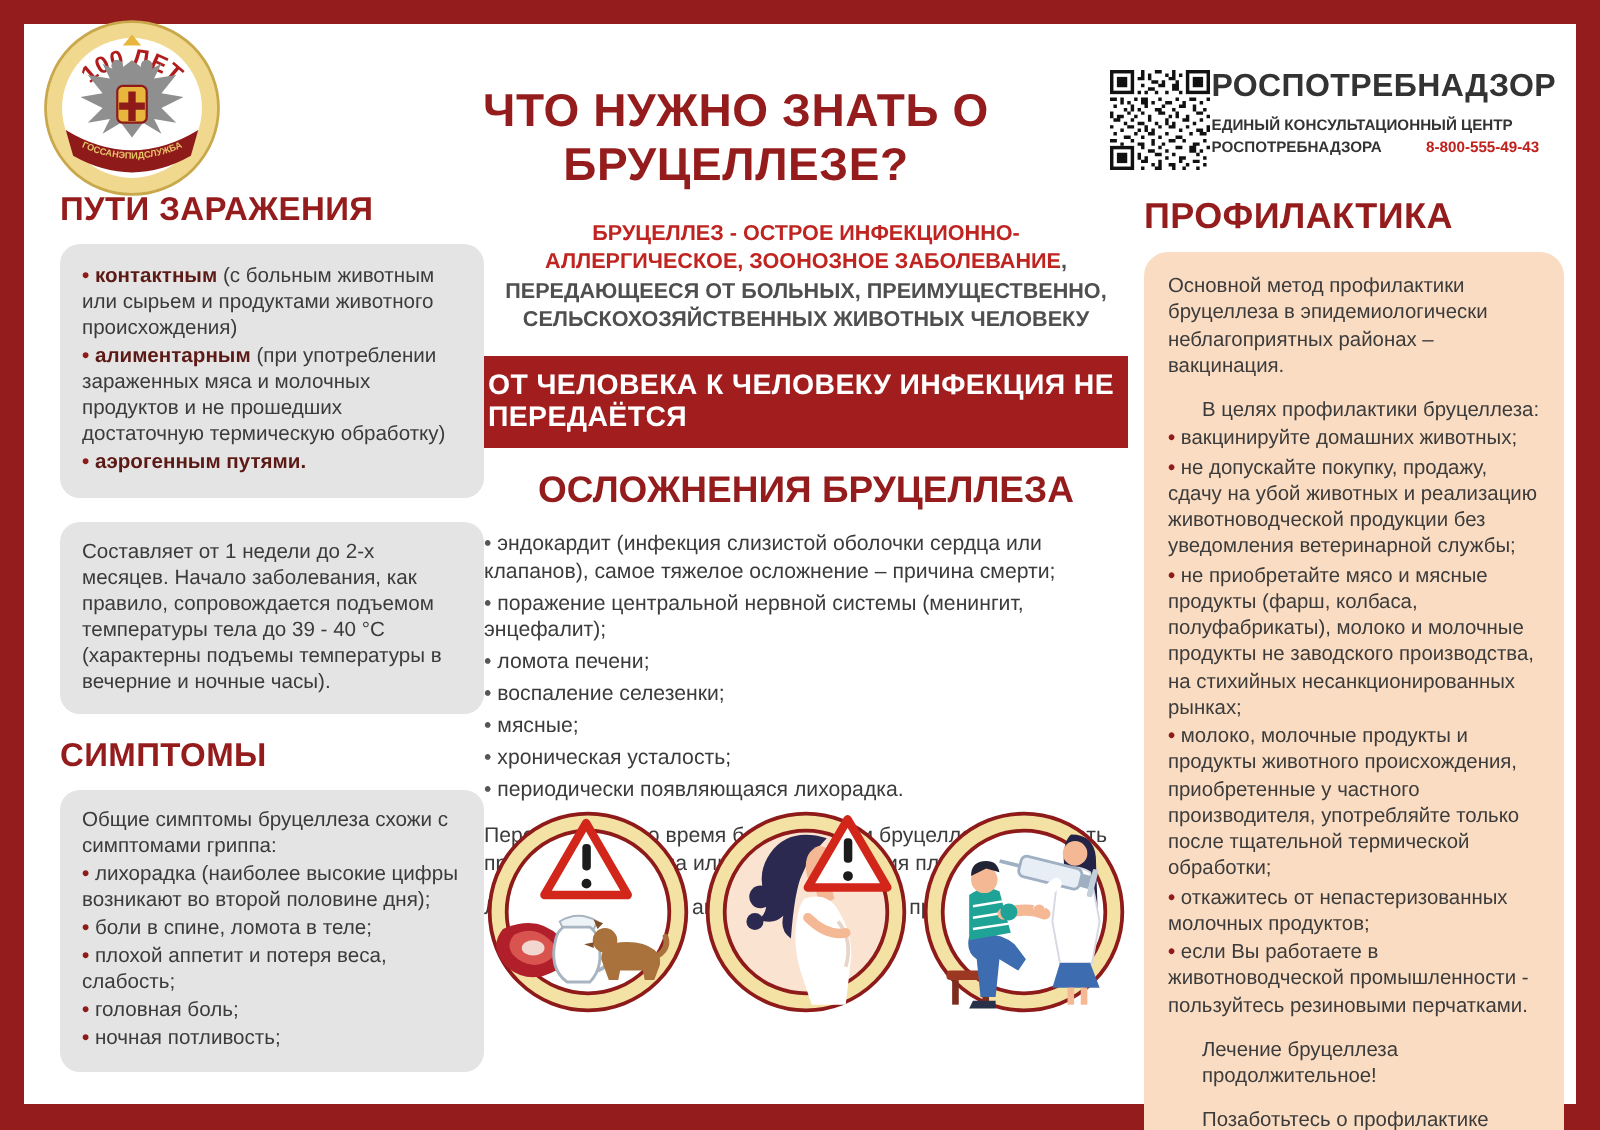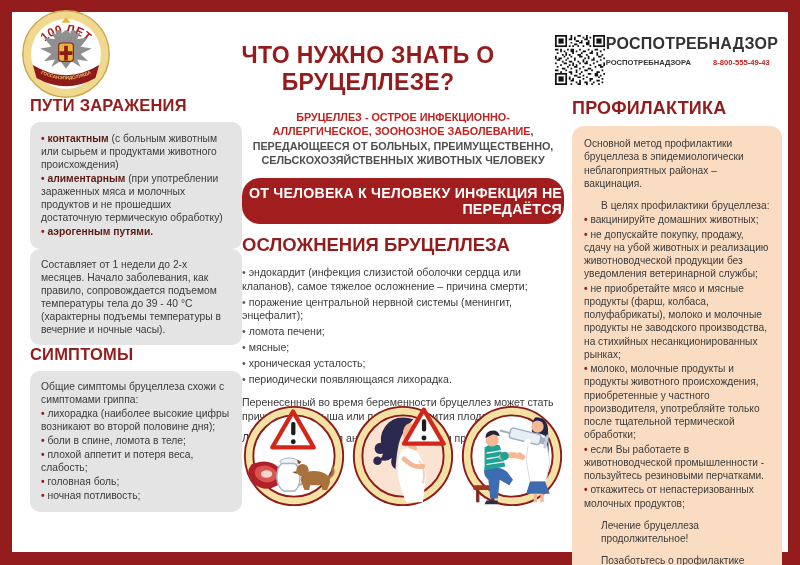--- a/index.html
+++ b/index.html
@@ -17,31 +17,31 @@
   .agency-sub { font-size:7.6px; font-weight:bold; color:#333; margin-top:4px; line-height:1.45; white-space:nowrap; }
   .phone { color:#c0211c;padding-left:20px; }
 
   
   .col-left  { position:absolute; left:18px;  top:84px; width:212px; }
   .col-center{ position:absolute; left:230px; top:94px; width:322px; }
   .col-right { position:absolute; left:560px; top:86px; width:210px; }
 
   .sec-h { font-size:16.5px; font-weight:bold; color:#951c1c; text-align:left; margin:0 0 7px; letter-spacing:.2px; }
   .graybox { background:#e4e4e4; border-radius:10px; padding:9px 11px; font-size:10.3px;
-             color:#3b3b3b; line-height:1.27; }
+             color:#3b3b3b; line-height:1.27; margin-bottom:12px; }
   .li { margin:1px 0; }
   .li::before { content:"•  "; color:#8e1a1a; font-weight:bold; }
   .lead { font-weight:bold; color:#5c1a16; }
 
   .definition { text-align:center; font-size:10.8px; line-height:1.32; margin:4px 6px 0; }
   .def-red  { color:#bf2420; font-weight:bold; }
   .def-dark { color:#4f4f4f; font-weight:bold; }
-  .banner { background:#a21d1d; color:#fff; text-align:right; font-weight:bold;
-            font-size:14.2px; padding:7px 2px; margin:11px 0 10px; letter-spacing:.2px;border-radius:18px; }
-  .comp-h { font-size:18.5px; font-weight:bold; color:#951c1c; text-align:left; margin:2px 0 10px; }
+  .banner { background:#a21d1d; color:#fff; text-align:left; font-weight:bold;
+            font-size:14.2px; padding:7px 2px; margin:11px 0 10px; letter-spacing:.2px; }
+  .comp-h { font-size:18.5px; font-weight:bold; color:#951c1c; text-align:center; margin:2px 0 10px; }
   .comp-li { font-size:10.6px; color:#3b3b3b; line-height:1.28; margin:2.5px 0; }
   .comp-li::before { content:"•  "; color:#555; }
   .note { font-size:10.6px; color:#3b3b3b; line-height:1.3; margin:9px 0 0; }
   .circles { position:absolute; left:230px; top:392px; width:322px; display:flex; justify-content:space-between; }
   .ill { width:104px; height:104px; }
 
   .peachbox { background:#fadcc2; border-radius:12px; padding:11px 12px; font-size:10.2px;
               color:#3b3b3b; line-height:1.3; }
   .p-gap { margin-top:9px;padding-left:17px; }
 </style>
@@ -107,20 +107,21 @@
                    M0 20h2v1h-2z M3 21h1v1h-1z M6 20h1v1h-1z M8 21h2v1h-2z M12 20h1v2h-1z M15 21h1v1h-1z M17 20h2v1h-2z M21 20h1v1h-1z M24 21h2v1h-2z M27 20h1v1h-1z
                    M9 22h1v1h-1z M11 23h2v1h-2z M14 22h1v1h-1z M16 23h1v1h-1z M19 22h2v1h-2z M23 22h2v2h-2z M26 23h1v1h-1z M28 22h1v1h-1z
                    M8 24h1v2h-1z M10 25h1v1h-1z M13 24h2v1h-2z M16 25h1v1h-1z M18 24h1v1h-1z M20 25h2v1h-2z M25 24h1v1h-1z M27 25h1v1h-1z
                    M9 26h2v1h-2z M12 27h1v1h-1z M14 26h1v2h-1z M17 27h2v1h-2z M20 26h1v1h-1z M22 27h1v1h-1z M24 26h2v1h-2z M27 27h1v1h-1z
                    M9 28h1v1h-1z M13 28h2v1h-2z M18 28h1v1h-1z M21 28h1v1h-1z M25 28h1v1h-1z"></path>
         </g>
       </svg>
       <div>
         <div class="agency-name">РОСПОТРЕБНАДЗОР</div>
         <div class="agency-sub">
+          <div>ЕДИНЫЙ КОНСУЛЬТАЦИОННЫЙ ЦЕНТР</div>
           <div>
             <span>РОСПОТРЕБНАДЗОРА</span>
             <span class="phone">8-800-555-49-43</span>
           </div>
         </div>
       </div>
     </div>
 
     <div class="col-left">
       <div class="sec-h">ПУТИ ЗАРАЖЕНИЯ</div>
@@ -149,20 +150,21 @@
     <div class="col-center">
       <div class="definition">
         <span class="def-red">БРУЦЕЛЛЕЗ - ОСТРОЕ ИНФЕКЦИОННО-АЛЛЕРГИЧЕСКОЕ, ЗООНОЗНОЕ ЗАБОЛЕВАНИЕ</span><span class="def-dark">, ПЕРЕДАЮЩЕЕСЯ ОТ БОЛЬНЫХ, ПРЕИМУЩЕСТВЕННО, СЕЛЬСКОХОЗЯЙСТВЕННЫХ ЖИВОТНЫХ ЧЕЛОВЕКУ</span>
       </div>
       <div class="banner">ОТ ЧЕЛОВЕКА К ЧЕЛОВЕКУ ИНФЕКЦИЯ НЕ ПЕРЕДАЁТСЯ</div>
       <div class="comp-h">ОСЛОЖНЕНИЯ БРУЦЕЛЛЕЗА</div>
       <div>
         <div class="comp-li">эндокардит (инфекция слизистой оболочки сердца или клапанов), самое тяжелое осложнение – причина смерти;</div>
         <div class="comp-li">поражение центральной нервной системы (менингит, энцефалит);</div>
         <div class="comp-li">ломота печени;</div>
+        <div class="comp-li">воспаление селезенки;</div>
         <div class="comp-li">мясные;</div>
         <div class="comp-li">хроническая усталость;</div>
         <div class="comp-li">периодически появляющаяся лихорадка.</div>
       </div>
       <div class="note">Перенесенный во время беременности бруцеллез может стать причиной выкидыша или пороков развития плода.</div>
       <div class="note">Лечение проводится антибактериальными препаратами.</div>
     </div>
 
     <div class="circles">
 
@@ -248,22 +250,22 @@
 
     <div class="col-right">
       <div class="sec-h" style="font-size:18px">ПРОФИЛАКТИКА</div>
       <div class="peachbox">
         <div>Основной метод профилактики бруцеллеза в эпидемиологически неблагоприятных районах – вакцинация.</div>
         <div class="p-gap">В целях профилактики бруцеллеза:</div>
         <div class="li">вакцинируйте домашних животных;</div>
         <div class="li">не допускайте покупку, продажу, сдачу на убой животных и реализацию животноводческой продукции без уведомления ветеринарной службы;</div>
         <div class="li">не приобретайте мясо и мясные продукты (фарш, колбаса, полуфабрикаты), молоко и молочные продукты не заводского производства, на стихийных несанкционированных рынках;</div>
         <div class="li">молоко, молочные продукты и продукты животного происхождения, приобретенные у частного производителя, употребляйте только после тщательной термической обработки;</div>
+        <div class="li">откажитесь от непастеризованных молочных продуктов;</div>
         <div class="li">если Вы работаете в животноводческой промышленности - пользуйтесь резиновыми перчатками.</div>
-        <div class="li">откажитесь от непастеризованных молочных продуктов;</div>
         <div class="p-gap">Лечение бруцеллеза продолжительное!</div>
         <div class="p-gap">Позаботьтесь о профилактике заранее!</div>
       </div>
 
     </div>
 
   </div>
 </div>
 
 </body></html>

